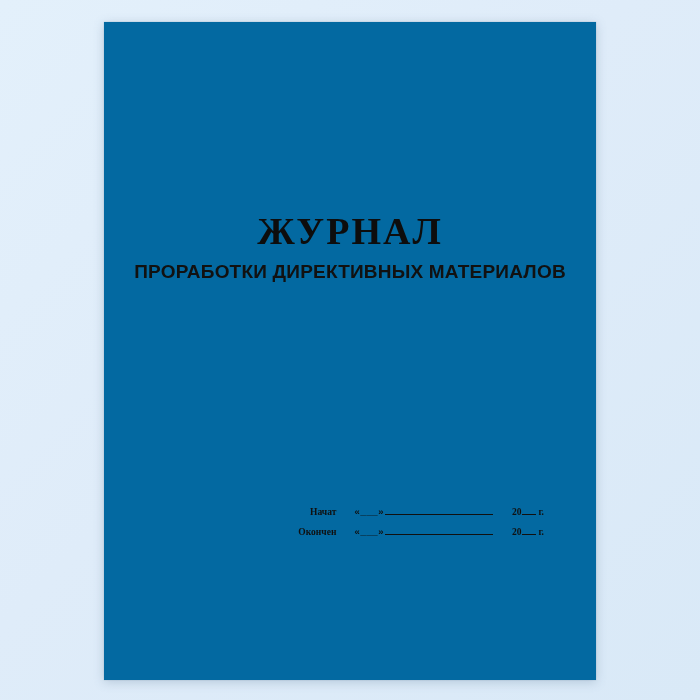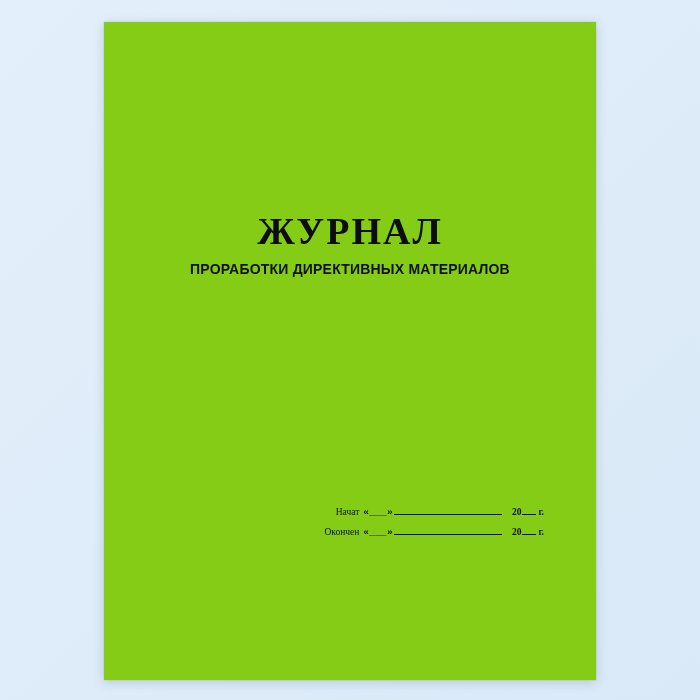--- a/index.html
+++ b/index.html
@@ -27,42 +27,42 @@
     height: 658px;
     background: #ffffff;
     box-shadow: 0 2px 10px rgba(90, 120, 150, 0.30), 0 0 1px rgba(70,100,130,0.4);
   }
   .page {
     position: absolute;
     left: 0;
     top: 0;
     width: 492px;
     height: 658px;
-    background: #84cc16;
+    background: #0369a1;
   }
   .title-block {
     position: absolute;
     left: 0;
     top: 190px;
     width: 492px;
     text-align: center;
   }
   .doc-title {
     font-family: "Liberation Serif", serif;
     font-weight: bold;
     font-size: 38px;
     letter-spacing: 2px;
     color: #0d0d0d;
     line-height: 1.05;
   }
   .doc-subtitle {
     margin-top: 9px;
     font-family: "Liberation Sans", sans-serif;
     font-weight: bold;
-    font-size: 14px;
+    font-size: 19px;
     letter-spacing: 0.2px;
     color: #111111;
   }
   .footer-block {
     position: absolute;
     left: 0;
     top: 485px;
     width: 492px;
   }
   .footer-row {
@@ -70,42 +70,42 @@
     justify-content: flex-end;
     align-items: baseline;
     padding-right: 52px;
     font-family: "Liberation Serif", serif;
     font-size: 9.5px;
     color: #101010;
     margin-bottom: 9px;
     white-space: nowrap;
   }
   .footer-label {
-    font-weight: normal;
-    margin-right: 4px;
+    font-weight: bold;
+    margin-right: 18px;
   }
   .footer-quote {
     font-weight: bold;
     letter-spacing: 0.2px;
     font-family: Liberation Mono, monospace;
   }
   .footer-rule {
     display: inline-block;
     width: 108px;
     border-bottom: 1px solid #111;
     margin: 0 2px 0 1px;
     height: 0.6em;
   }
   .footer-rule.short {
     width: 14px;
     margin: 0 1px;
   }
   .footer-year {
     font-weight: bold;
-    margin-left: 8px;
+    margin-left: 17px;
   }
   .footer-suffix {
     font-weight: bold;
     margin-left: 1px;
   }
 </style>
 </head>
 <body>
 
 <div class="backdrop">

